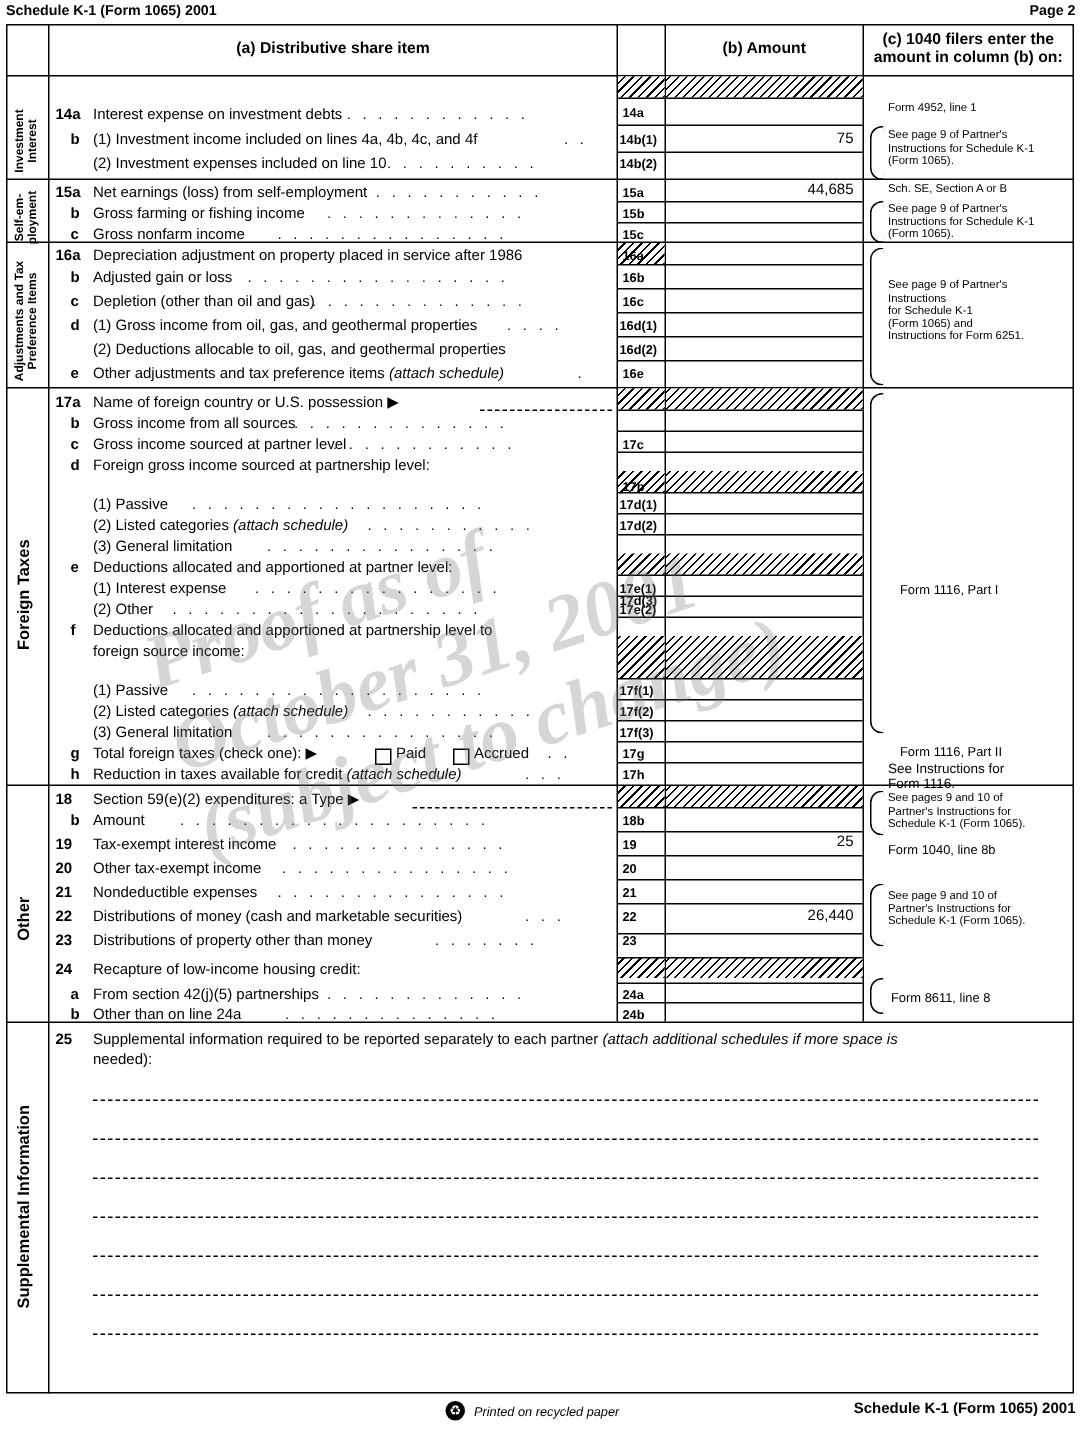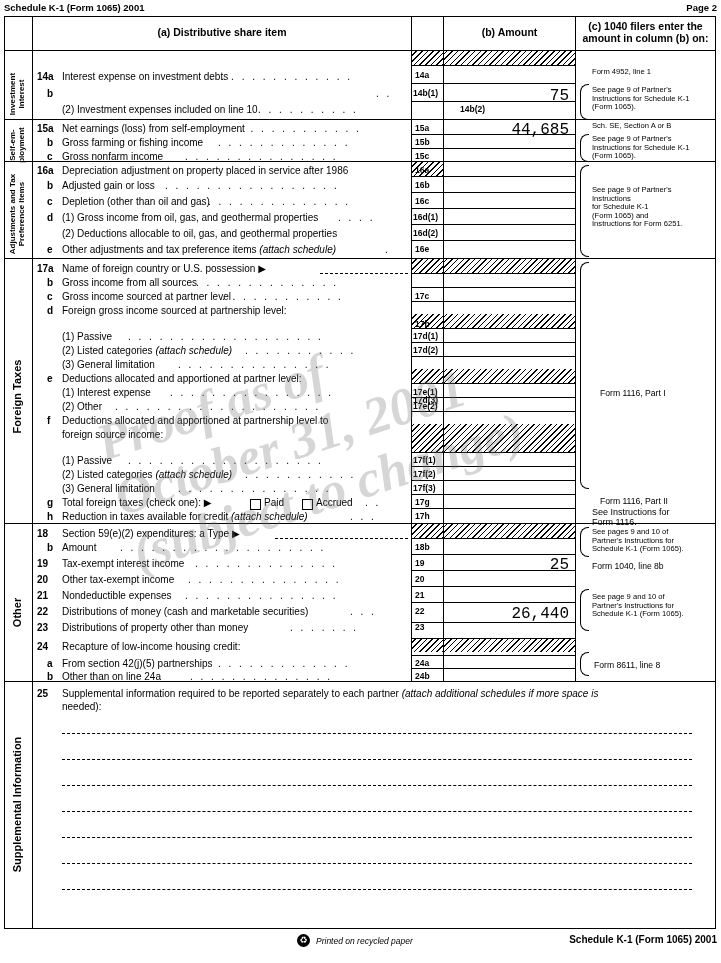--- a/index.html
+++ b/index.html
@@ -71,24 +71,24 @@
     white-space: nowrap;
   }
   .boxid {
     position: absolute;
     font-size: 8.5px;
     font-weight: bold;
     white-space: nowrap;
   }
   .amt {
     position: absolute;
-    font-size: 16px;
+    font-size: 10px;
     text-align: right;
     white-space: nowrap;
-    font-family: Liberation Mono, monospace;
+    font-family: Liberation Sans, sans-serif;
   }
   .instr {
     position: absolute;
     font-size: 7.6px;
     line-height: 8.6px;
     white-space: nowrap;
   }
   .dots {
     position: absolute;
     font-size: 10px;
@@ -252,27 +252,28 @@
   <div class="hline" style="left:412px; top:638px; width:163px;"></div>
   <div class="hline" style="left:412px; top:655px; width:163px;"></div>
   <div class="hline" style="left:412px; top:668px; width:163px;"></div>
 
   <div class="num" style="left:37px; top:71px;">14a</div>
   <div class="rowtext" style="left:62px; top:71px;">Interest expense on investment debts</div>
   <div class="dots" style="left:210px; top:71px; width:198px;">. . . . . . . . . . . . . .</div>
   <div class="boxid" style="left:415px; top:70px;">14a</div>
 
   <div class="num" style="left:47px; top:88px;">b</div>
+  <div class="rowtext" style="left:62px; top:88px;">(1) Investment income included on lines 4a, 4b, 4c, and 4f</div>
   <div class="dots" style="left:376px; top:88px; width:32px;">. .</div>
   <div class="boxid" style="left:413px; top:88px;">14b(1)</div>
   <div class="amt" style="left:444px; top:87px; width:125px;">75</div>
 
   <div class="rowtext" style="left:62px; top:104px;">(2) Investment expenses included on line 10</div>
   <div class="dots" style="left:258px; top:104px; width:150px;">. . . . . . . . . .</div>
-  <div class="boxid" style="left:413px; top:104px;margin-left:47px;">14b(2)</div>
+  <div class="boxid" style="left:413px; top:104px;">14b(2)</div>
 
   <div class="num" style="left:37px; top:123px;">15a</div>
   <div class="rowtext" style="left:62px; top:123px;">Net earnings (loss) from self-employment</div>
   <div class="dots" style="left:240px; top:123px; width:168px;">. . . . . . . . . . . .</div>
   <div class="boxid" style="left:415px; top:123px;">15a</div>
   <div class="amt" style="left:444px; top:121px; width:125px;">44,685</div>
 
   <div class="num" style="left:47px; top:137px;">b</div>
   <div class="rowtext" style="left:62px; top:137px;">Gross farming or fishing income</div>
   <div class="dots" style="left:218px; top:137px; width:190px;">. . . . . . . . . . . . .</div>

